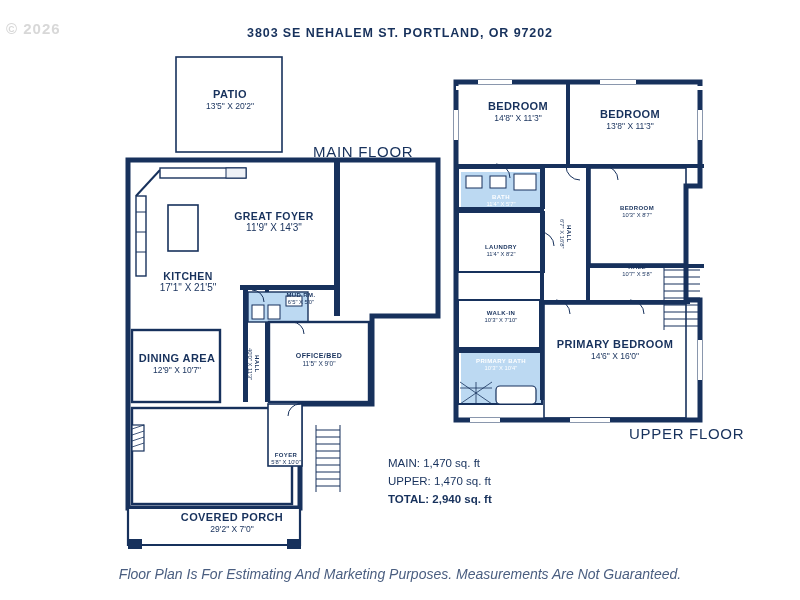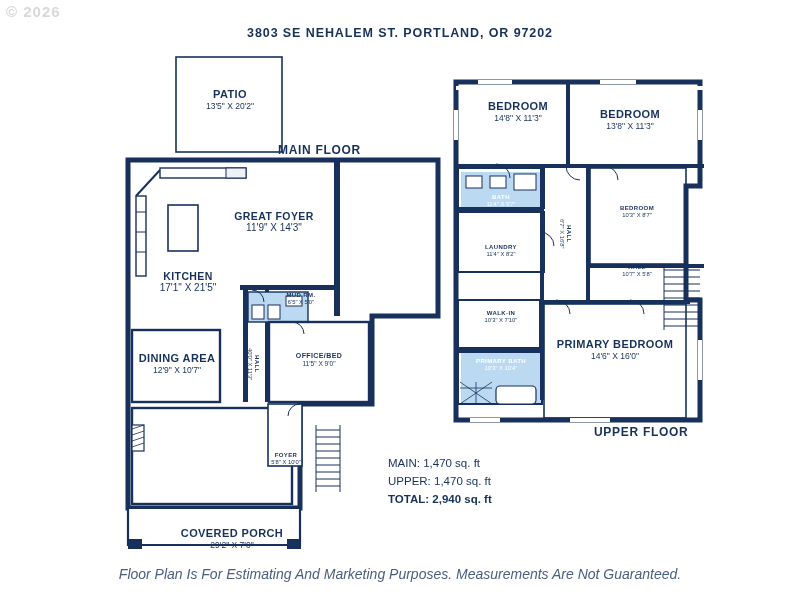--- a/index.html
+++ b/index.html
@@ -7,37 +7,38 @@
     width:800px; height:600px;
     background:#ffffff;
     font-family:"Liberation Sans", sans-serif;
     color:#17315c;
     overflow:hidden;
     position:relative;
   }
   .page { position:absolute; inset:0; }
 
   .watermark {
-    position:absolute; left:6px; top:3px;
+    position:absolute; left:6px; top:20px;
     font-size:15px; letter-spacing:1px;
     color:#d8d8d8; font-weight:bold;
   }
 
   .title {
     position:absolute; left:0; right:0; top:26px;
     text-align:center;
     font-size:12.5px; font-weight:bold;
     letter-spacing:0.9px;
     color:#17315c;
   }
 
   .floor-label {
     position:absolute;
-    font-size:12px; font-weight:bold; letter-spacing:0.7px;
+    font-size:15px; font-weight:normal; letter-spacing:0.7px;
     color:#17315c;
+    margin-left:35px;
   }
 
   
   .room {
     position:absolute;
     text-align:center;
     line-height:1.18;
     color:#17315c;
   }
   .room .nm { font-weight:bold; letter-spacing:0.4px; display:block; }
@@ -186,21 +187,21 @@
     <span class="nm">OFFICE/BED</span>
     <span class="dm">11'5" X 9'0"</span>
   </div>
 
 
   <div class="room r-xs" style="left:262px; top:452px; width:48px;">
     <span class="nm">FOYER</span>
     <span class="dm">5'8" X 10'0"</span>
   </div>
 
-  <div class="room r-md" style="left:158px; top:511px; width:148px;margin-top:16px;">
+  <div class="room r-md" style="left:158px; top:511px; width:148px;">
     <span class="nm">COVERED PORCH</span>
     <span class="dm">29'2" X 7'0"</span>
   </div>
 
   <svg width="800" height="600">
 
     <rect x="461" y="172" width="80" height="36" fill="#bcd9f2"></rect>
     <rect x="461" y="352" width="80" height="52" fill="#bcd9f2"></rect>
 
     <path d="M456 82 L700 82 L700 186 L686 186 L686 300 L700 300 L700 420 L456 420 Z" fill="none" stroke="#17315c" stroke-width="5"></path>

